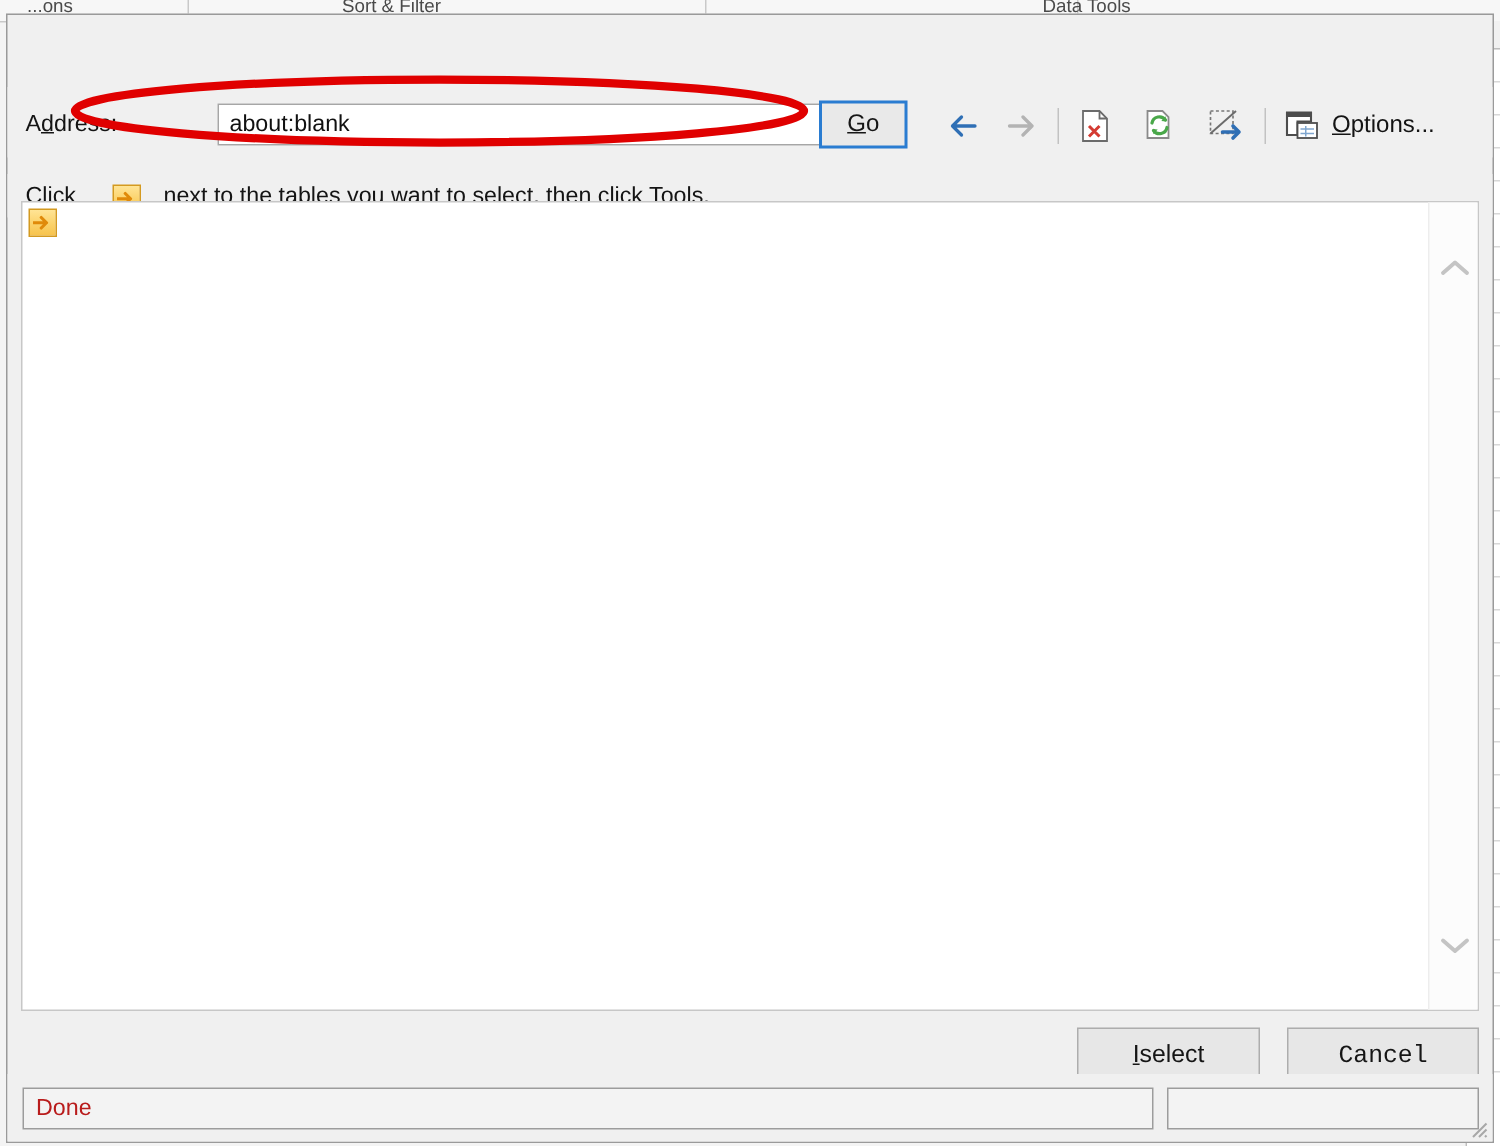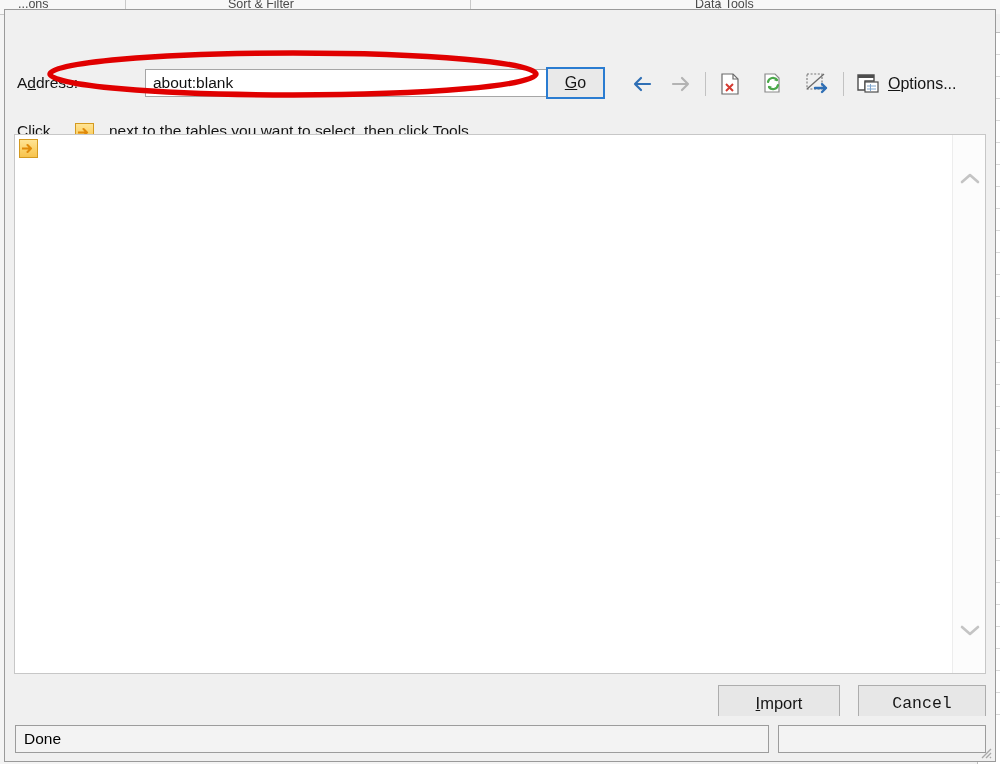--- a/index.html
+++ b/index.html
@@ -339,21 +339,21 @@
     border: 1px solid #9c9c9c;
     box-sizing: border-box;
   }
   .status-main { left: 10px; width: 754px; }
   .status-second { left: 773px; width: 208px; }
   .status-text {
     position: absolute;
     left: 8px;
     top: 4px;
     font-size: 15.5px;
-    color: #000000;
+    color: #b91c1c;
   }
   .resize-grip {
     position: absolute;
     right: 3px;
     bottom: 2px;
     width: 14px;
     height: 14px;
   }
 
   
@@ -523,21 +523,21 @@
         <div class="vscroll-btn vscroll-down">
           <svg width="20" height="13" viewBox="0 0 20 13">
             <path d="M2 3 L10 10 L18 3" stroke="#c4c4c4" stroke-width="2.6" fill="none" stroke-linecap="round" stroke-linejoin="round"></path>
           </svg>
         </div>
       </div>
     </div>
 
     <div class="btn import-btn">
         <u>I</u>
-        <span>mport</span>
+        <span>select</span>
       </div>
 
     <div class="btn cancel-btn">
         <span>Cancel</span>
       </div>
 
     <div class="statusbar">
       <div class="status-panel status-main">
         <span class="status-text">Done</span>
       </div>

